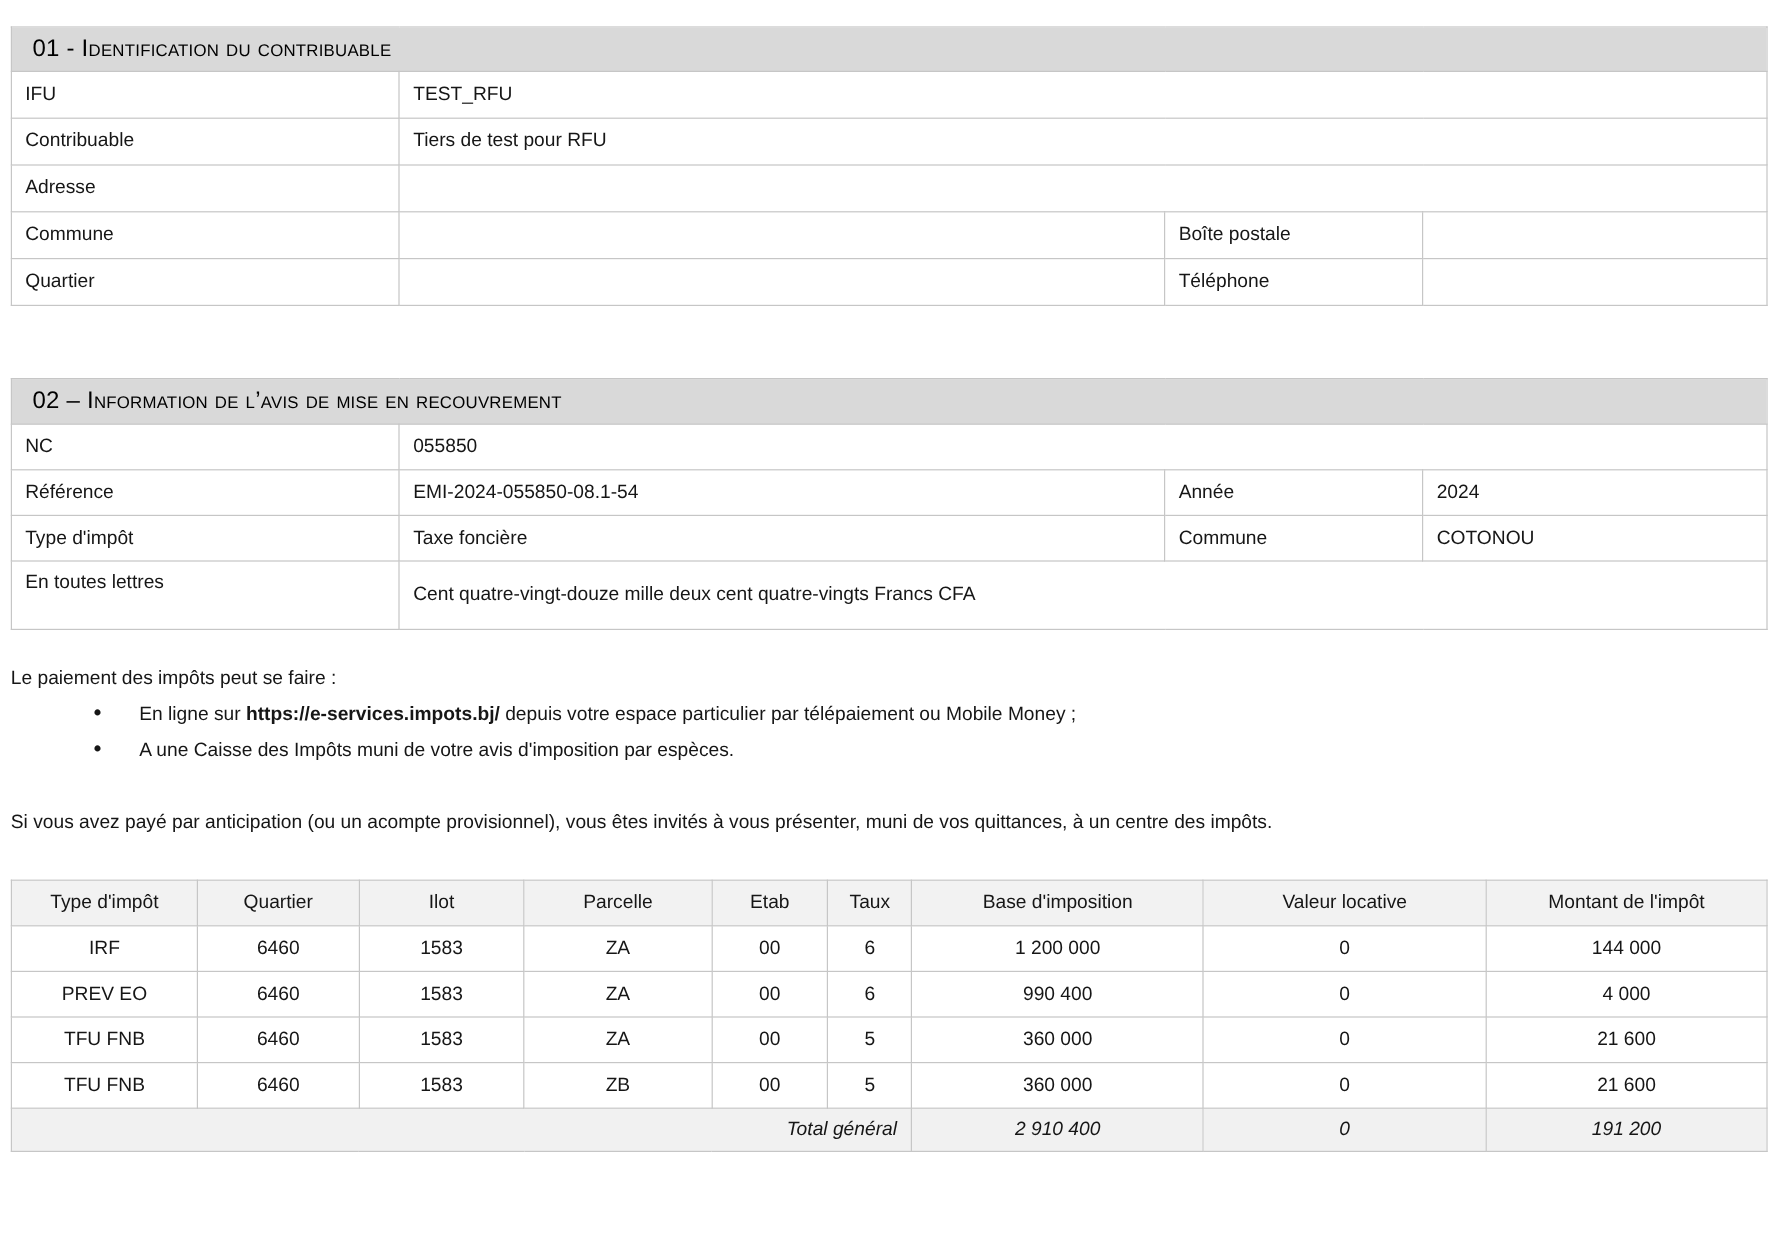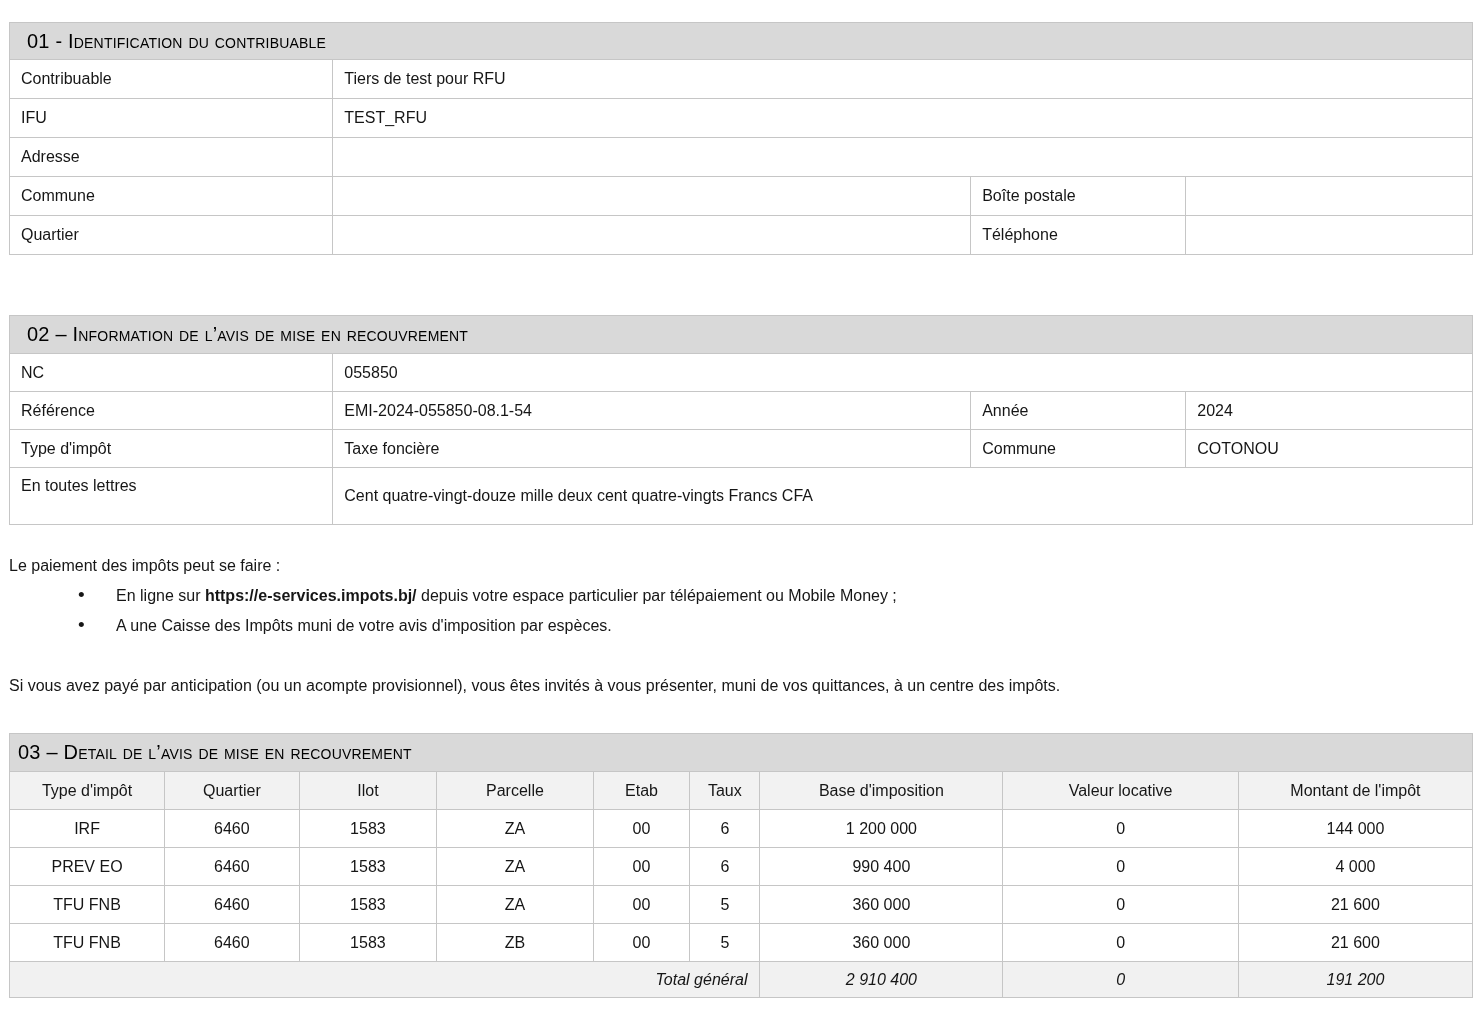--- a/index.html
+++ b/index.html
@@ -57,26 +57,26 @@
         <col style="width:22.1%">
         <col style="width:43.6%">
         <col style="width:14.7%">
         <col style="width:19.6%">
       </colgroup>
     <tbody>
       <tr class="section-title-row">
         <td colspan="4">01 - Identification du contribuable</td>
       </tr>
       <tr>
+        <td class="lbl">IFU</td>
+        <td class="val" colspan="3">TEST_RFU</td>
+      </tr>
+      <tr>
         <td class="lbl">Contribuable</td>
         <td class="val" colspan="3">Tiers de test pour RFU</td>
-      </tr>
-      <tr>
-        <td class="lbl">IFU</td>
-        <td class="val" colspan="3">TEST_RFU</td>
       </tr>
       <tr>
         <td class="lbl">Adresse</td>
         <td class="val" colspan="3"></td>
       </tr>
       <tr>
         <td class="lbl">Commune</td>
         <td class="val"></td>
         <td class="lbl">Boîte postale</td>
         <td class="val"></td>
@@ -140,23 +140,20 @@
         <col style="width:9.2%">
         <col style="width:9.4%">
         <col style="width:10.7%">
       <col style="width:6.6%">
         <col style="width:4.8%">
         <col style="width:16.6%">
         <col style="width:16.1%">
         <col style="width:16.0%">
     </colgroup>
     <tbody>
-      <tr class="section-title-row">
-        <td colspan="9" style="text-align:left">03 – Detail de l’avis de mise en recouvrement</td>
-      </tr>
       <tr class="hdr-row">
         <td>Type d'impôt</td>
         <td>Quartier</td>
         <td>Ilot</td>
         <td>Parcelle</td>
         <td>Etab</td>
         <td>Taux</td>
         <td>Base d'imposition</td>
         <td>Valeur locative</td>
         <td>Montant de l'impôt</td>

